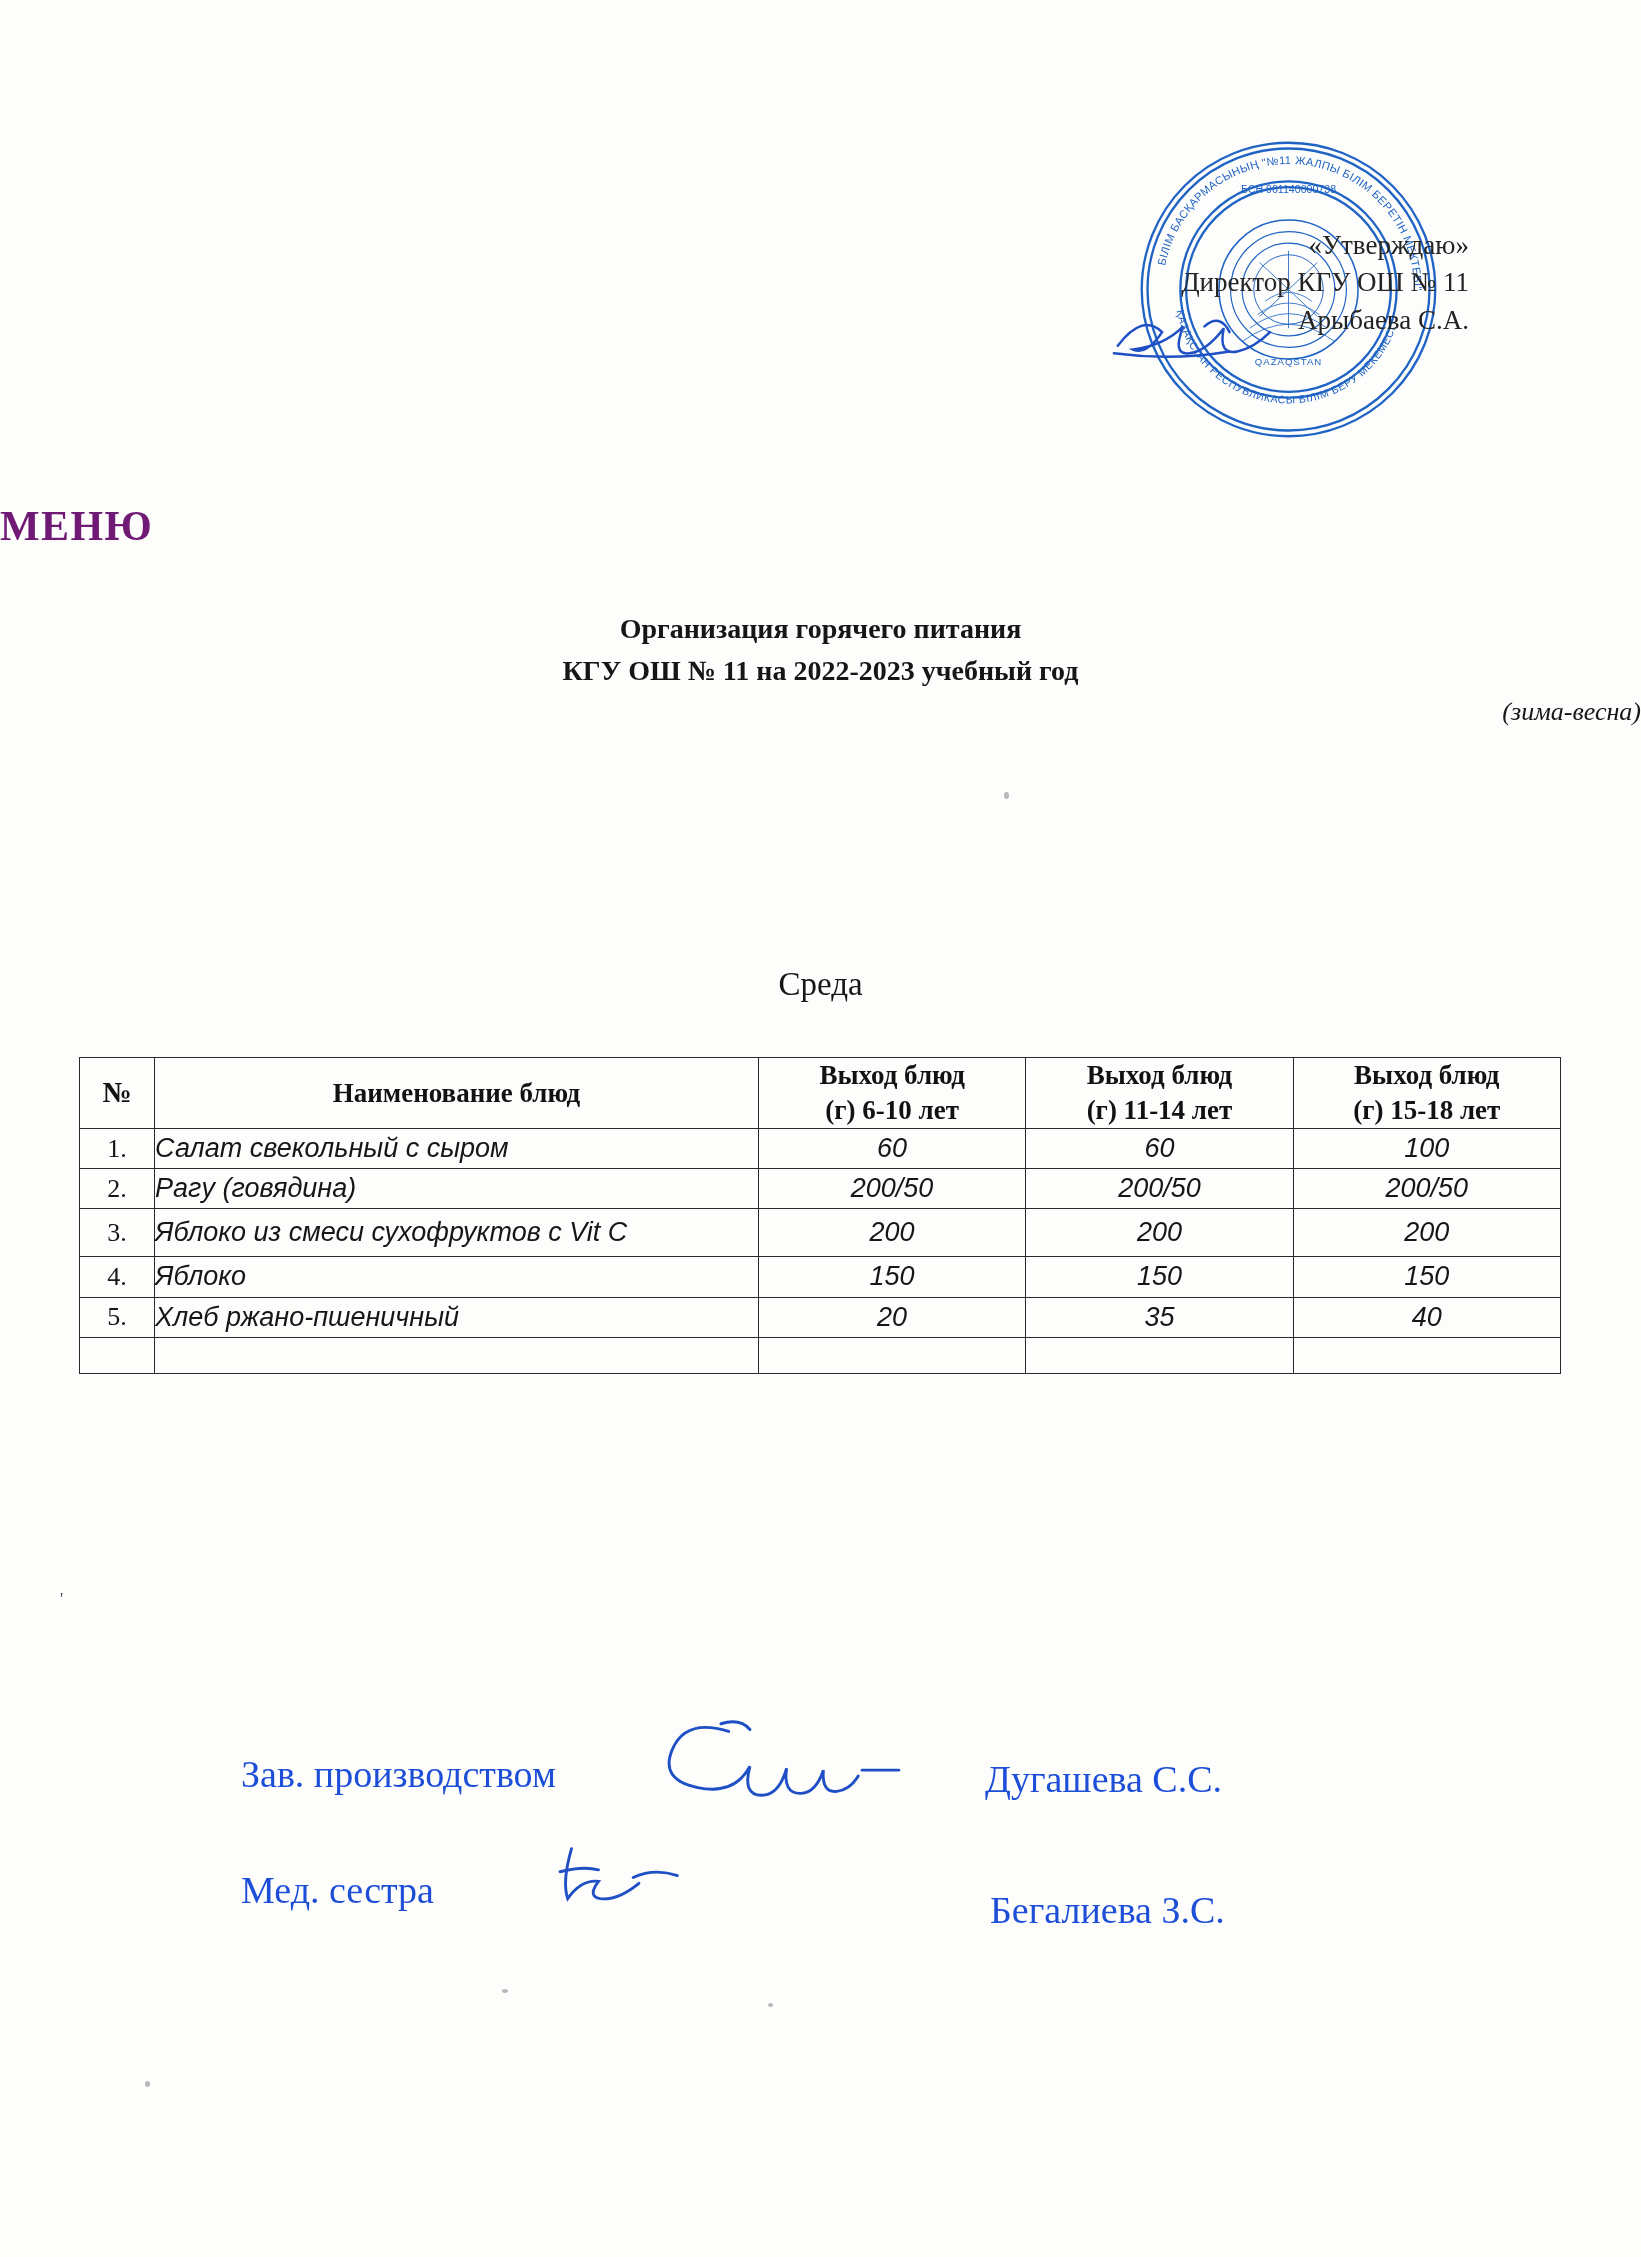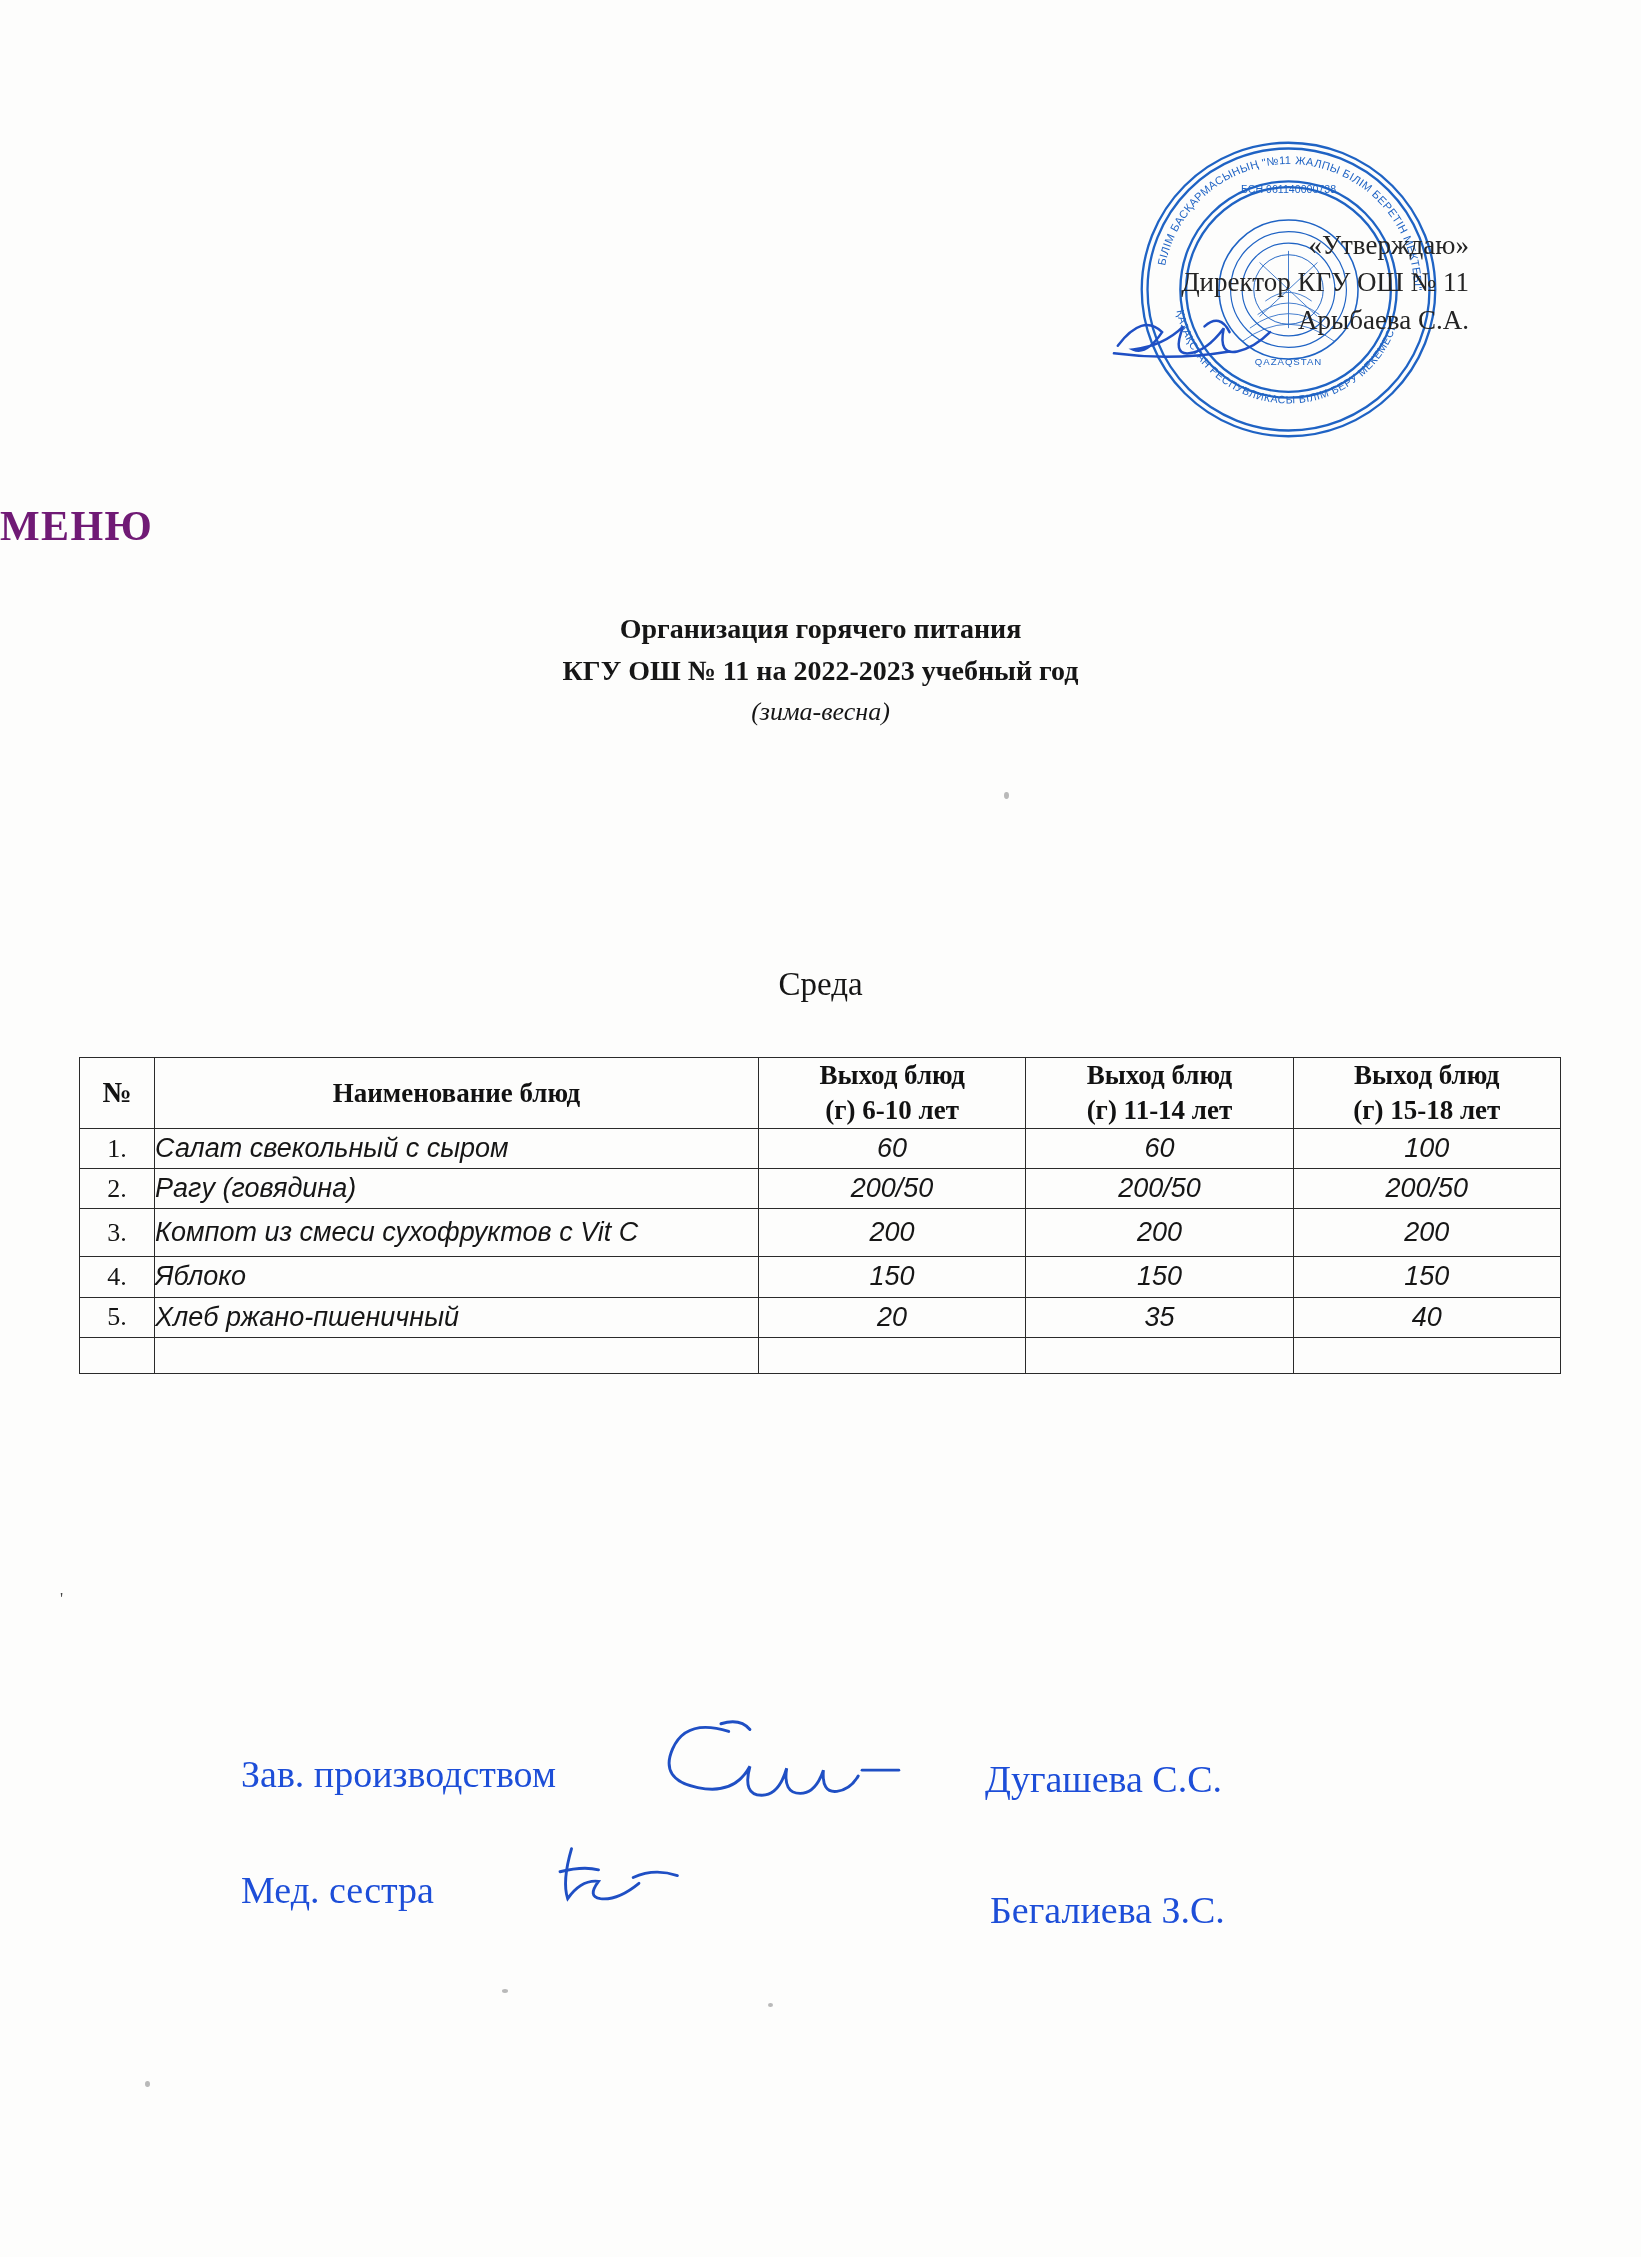--- a/index.html
+++ b/index.html
@@ -72,20 +72,21 @@
     text-align: center;
     font-size: 28px;
     font-weight: bold;
     line-height: 1.5;
     color: #161616;
   }
   .subtitle .italic {
     font-weight: normal;
     font-style: italic;
     font-size: 26px;
+    text-align: right;
   }
   .week {
     position: absolute;
     top: 883px;
     left: 0;
     width: 100%;
     text-align: center;
     font-size: 29px;
     color: #161616;
   }
@@ -294,21 +295,21 @@
         </tr>
         <tr class="row-2">
           <td class="num">2.</td>
           <td class="dish">Рагу (говядина)</td>
           <td class="val">200/50</td>
           <td class="val">200/50</td>
           <td class="val">200/50</td>
         </tr>
         <tr class="row-3">
           <td class="num">3.</td>
-          <td class="dish">Компот из смеси сухофруктов с Vit C</td>
+          <td class="dish">Яблоко из смеси сухофруктов с Vit C</td>
           <td class="val mid">200</td>
           <td class="val mid">200</td>
           <td class="val mid">200</td>
         </tr>
         <tr class="row-4">
           <td class="num">4.</td>
           <td class="dish">Яблоко</td>
           <td class="val">150</td>
           <td class="val">150</td>
           <td class="val">150</td>

